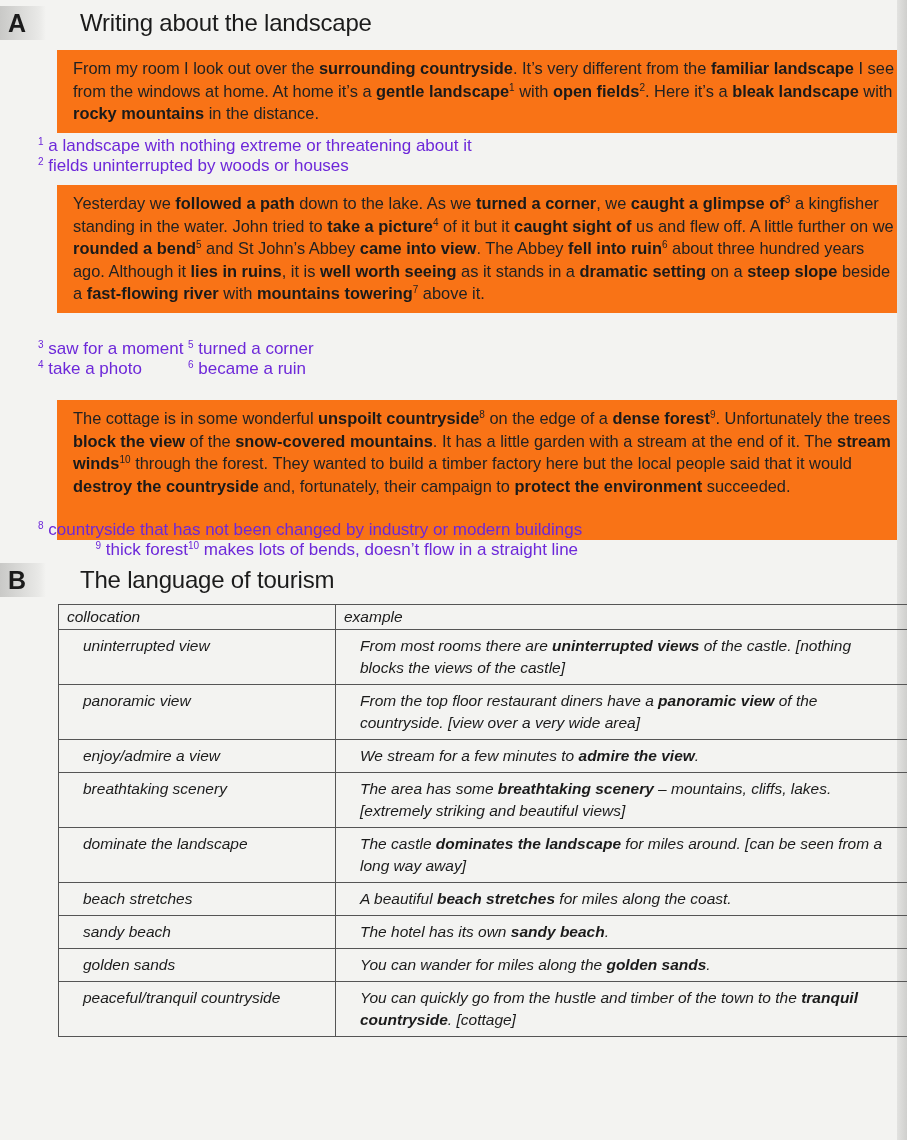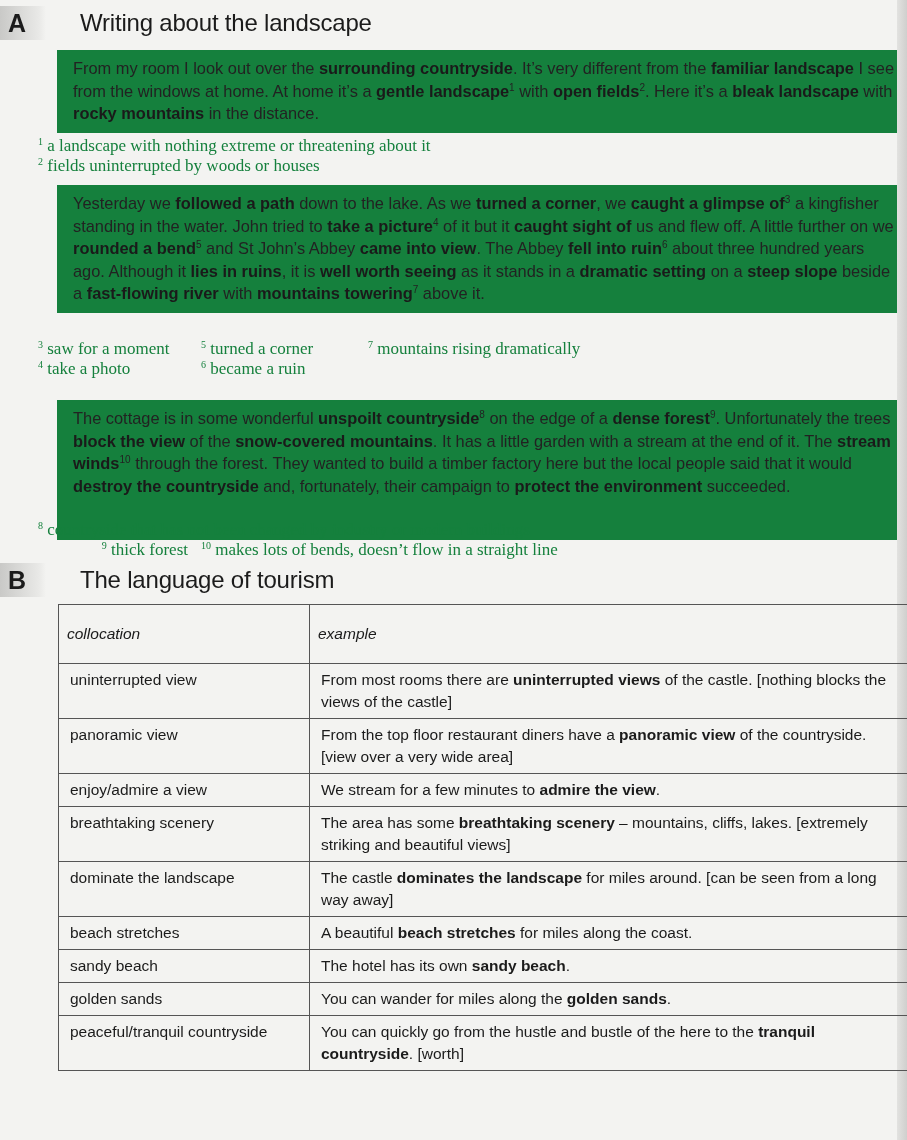--- a/index.html
+++ b/index.html
@@ -24,52 +24,52 @@
     display: flex; align-items: center; justify-content: flex-start; padding-left: 8px;
     box-sizing: border-box;
   }
   .section-title {
     margin-left: 34px;
     font-family: "Liberation Sans", sans-serif; font-weight: normal; font-size: 24px;
     letter-spacing: -0.2px;
   }
   .panel {
     position: absolute; left: 57px; right: 10px;
-    background: #15803d;
+    background: #f97316;
     padding: 7px 0 8px 16px;
     font-family: "Liberation Sans", sans-serif;
     font-size: 16.4px; line-height: 22.5px;
     color: #222;
     box-sizing: border-box;
   }
   .panel b { font-weight: bold; color: #1a1a1a; }
   .panel sup, .fn sup { font-size: 10px; line-height: 0; vertical-align: 6px; }
   .fn {
     position: absolute;
-    font-family: Liberation Serif, serif; font-size: 17px; line-height: 20px;
-    color: #15803d;
+    font-family: Liberation Sans, sans-serif; font-size: 17px; line-height: 20px;
+    color: #6d28d9;
   }
-  .fn-row { display: flex; gap: 13px; }
+  .fn-row { display: flex; }
   .fn-cell { white-space: nowrap; }
   table.coll {
     position: absolute; left: 58px; top: 604px; width: 849px;
     border-collapse: collapse;
     font-family: "Liberation Sans", sans-serif; font-size: 15.5px;
     color: #1b1b1b;
   }
   table.coll td {
     border-top: 1.5px solid #555; border-bottom: 1.5px solid #555;
     border-left: 1.5px solid #555;
-    padding: 5px 11px; vertical-align: top; line-height: 22px;
+    padding: 5px 24px; vertical-align: top; line-height: 22px; font-style: italic;
   }
   table.coll td.c1 { width: 228px; }
   table.coll th {
     text-align: left; font-weight: normal; font-style: italic;
     border: 1.5px solid #555; border-right: none;
-    padding: 18px 8px; line-height: 22px;
+    padding: 1px 8px; line-height: 22px;
   }
   table.coll td b { font-weight: bold; }
 </style>
 </head>
 <body>
 
 <div class="right-edge"></div>
 
 <div class="section-head" style="top:6px;">
   <div class="section-letter">A</div>
@@ -91,23 +91,20 @@
 
 <div class="fn" style="left:38px; top:339px;">
   <div class="fn-row">
     <div class="fn-cell" style="width:150px;">
       <div><sup>3</sup>&nbsp;<span>saw for a moment</span></div>
       <div><sup>4</sup>&nbsp;<span>take a photo</span></div>
     </div>
     <div class="fn-cell" style="width:154px;">
       <div><sup>5</sup>&nbsp;<span>turned a corner</span></div>
       <div><sup>6</sup>&nbsp;<span>became a ruin</span></div>
-    </div>
-    <div class="fn-cell">
-      <div><sup>7</sup>&nbsp;<span>mountains rising dramatically</span></div>
     </div>
   </div>
 </div>
 
 <div class="panel" style="top:400px; height:140px;">
   <span><span>The cottage is in some wonderful </span><b>unspoilt countryside</b><sup>8</sup><span> on the edge of a </span><b>dense forest</b><sup>9</sup><span>. Unfortunately the trees </span><b>block the view</b><span> of the </span><b>snow-covered mountains</b><span>. It has a little garden with a stream at the end of it. The </span><b>stream winds</b><sup>10</sup><span> through the forest. They wanted to build a timber factory here but the local people said that it would </span><b>destroy the countryside</b><span> and, fortunately, their campaign to </span><b>protect the environment</b><span> succeeded.</span></span>
 </div>
 
 <div class="fn" style="left:38px; top:520px;">
   <div><sup>8</sup>&nbsp;<span>countryside that has not been changed by industry or modern buildings</span></div>
@@ -157,16 +154,16 @@
       <tr>
         <td class="c1">sandy beach</td>
         <td><span>The hotel has its own </span><b>sandy beach</b><span>.</span></td>
       </tr>
       <tr>
         <td class="c1">golden sands</td>
         <td><span>You can wander for miles along the </span><b>golden sands</b><span>.</span></td>
       </tr>
       <tr>
         <td class="c1">peaceful/tranquil countryside</td>
-        <td><span>You can quickly go from the hustle and bustle of the here to the </span><b>tranquil countryside</b><span>. [worth]</span></td>
+        <td><span>You can quickly go from the hustle and timber of the town to the </span><b>tranquil countryside</b><span>. [cottage]</span></td>
       </tr>
     </tbody>
 </table>
 
 </body></html>

